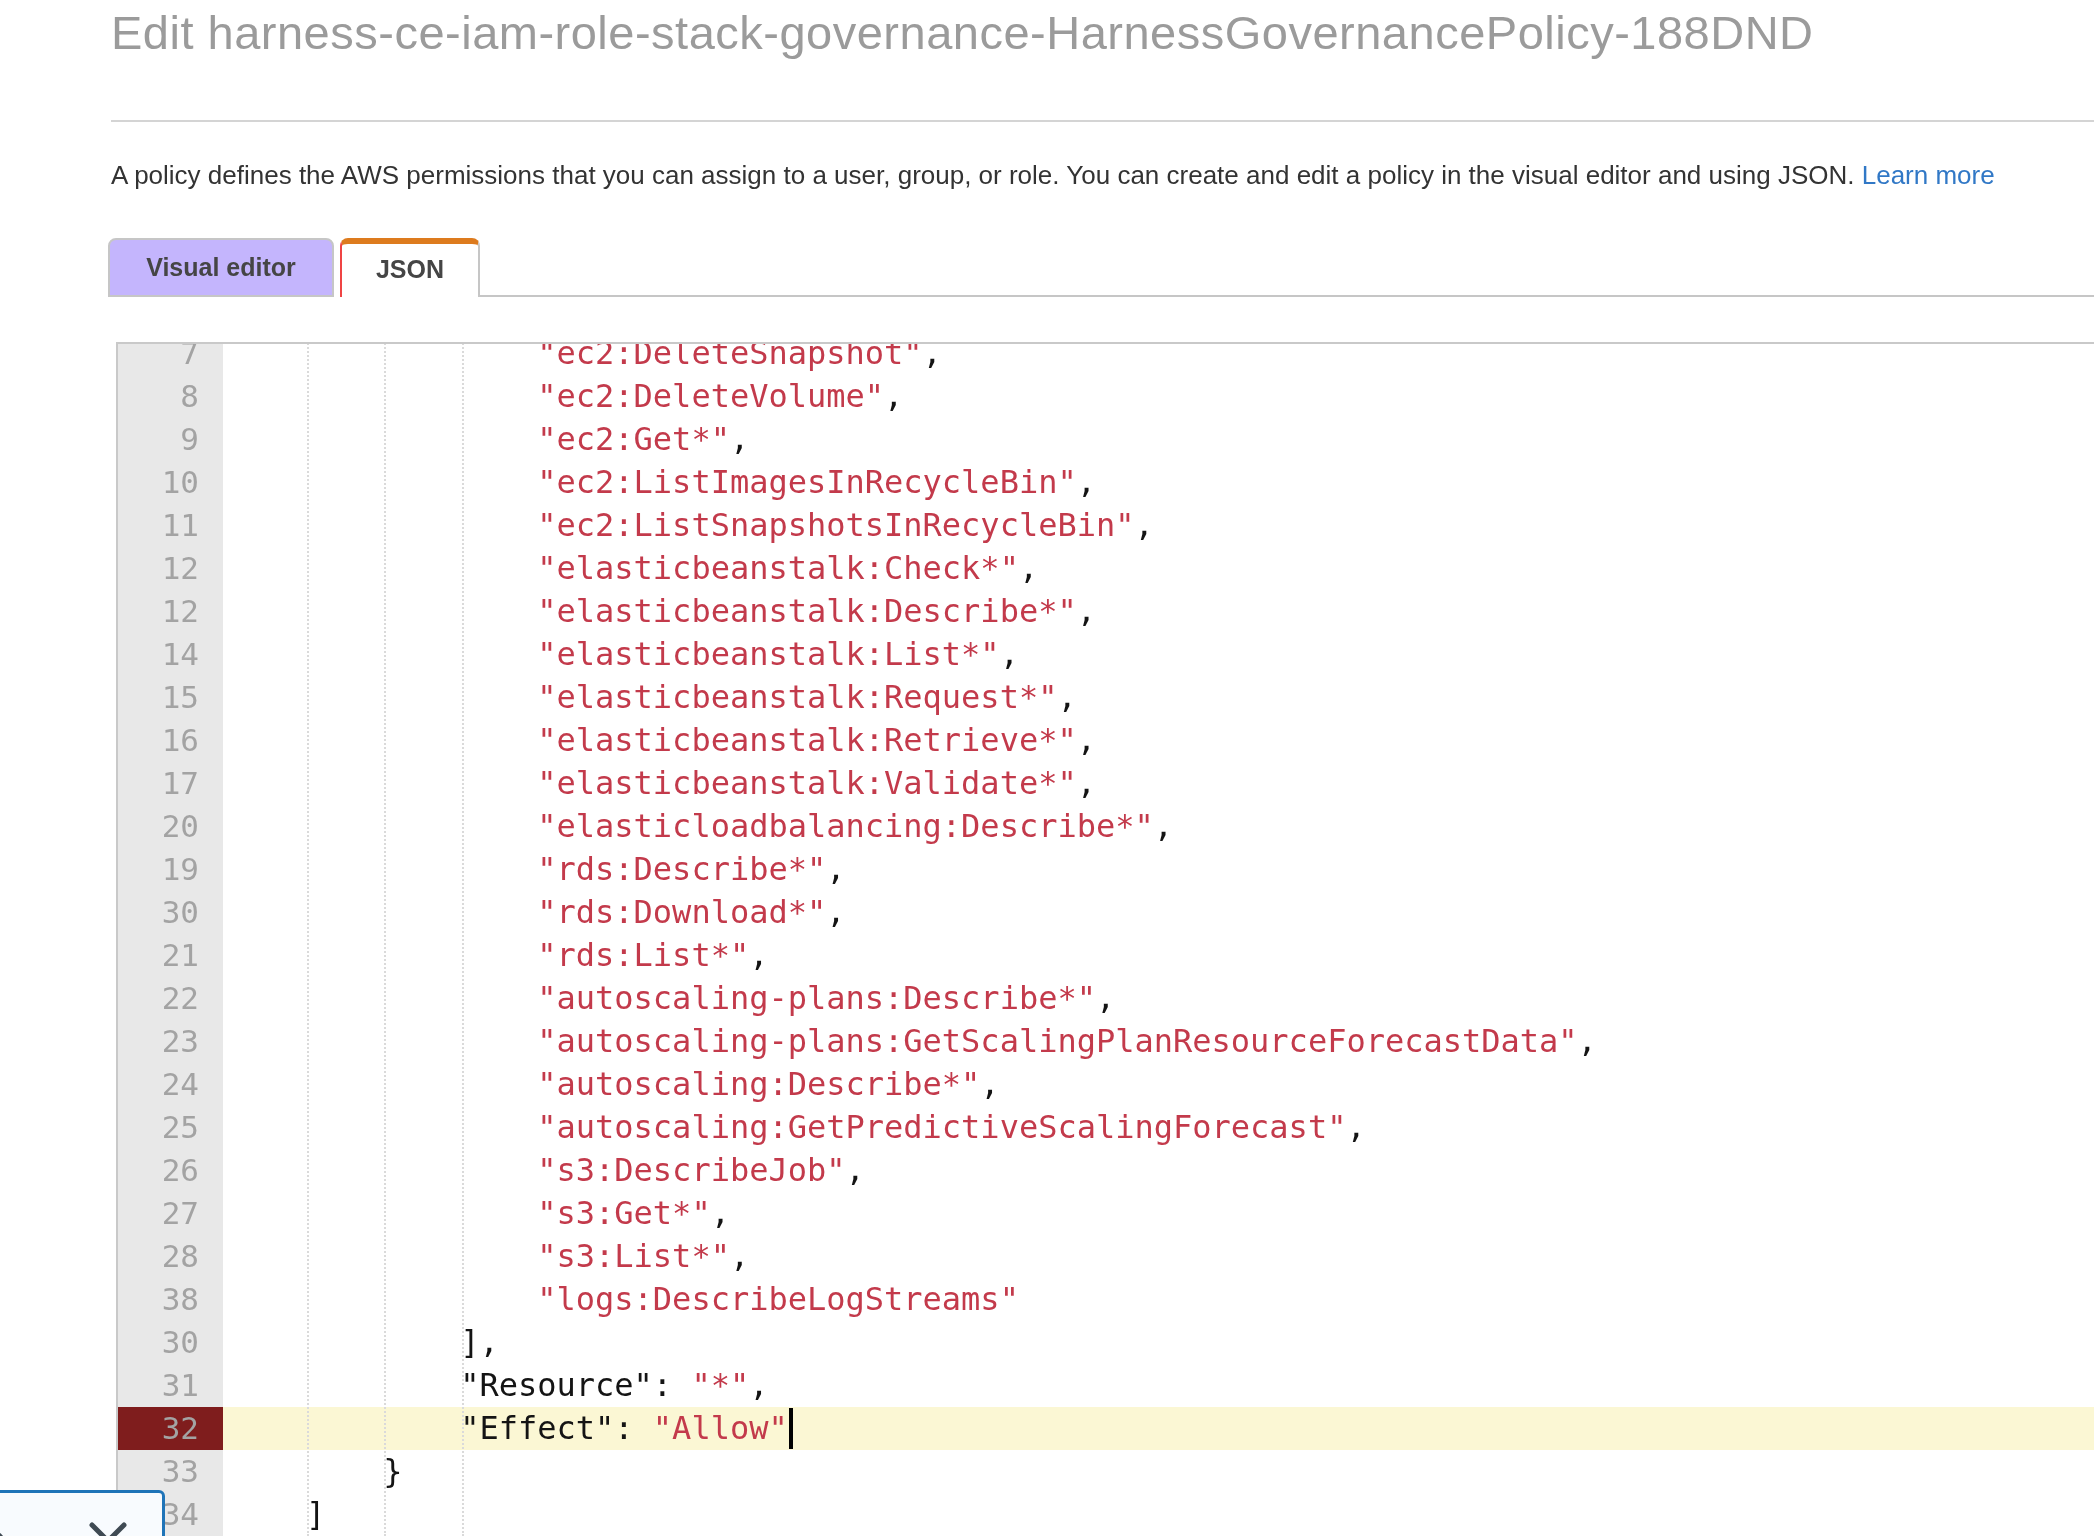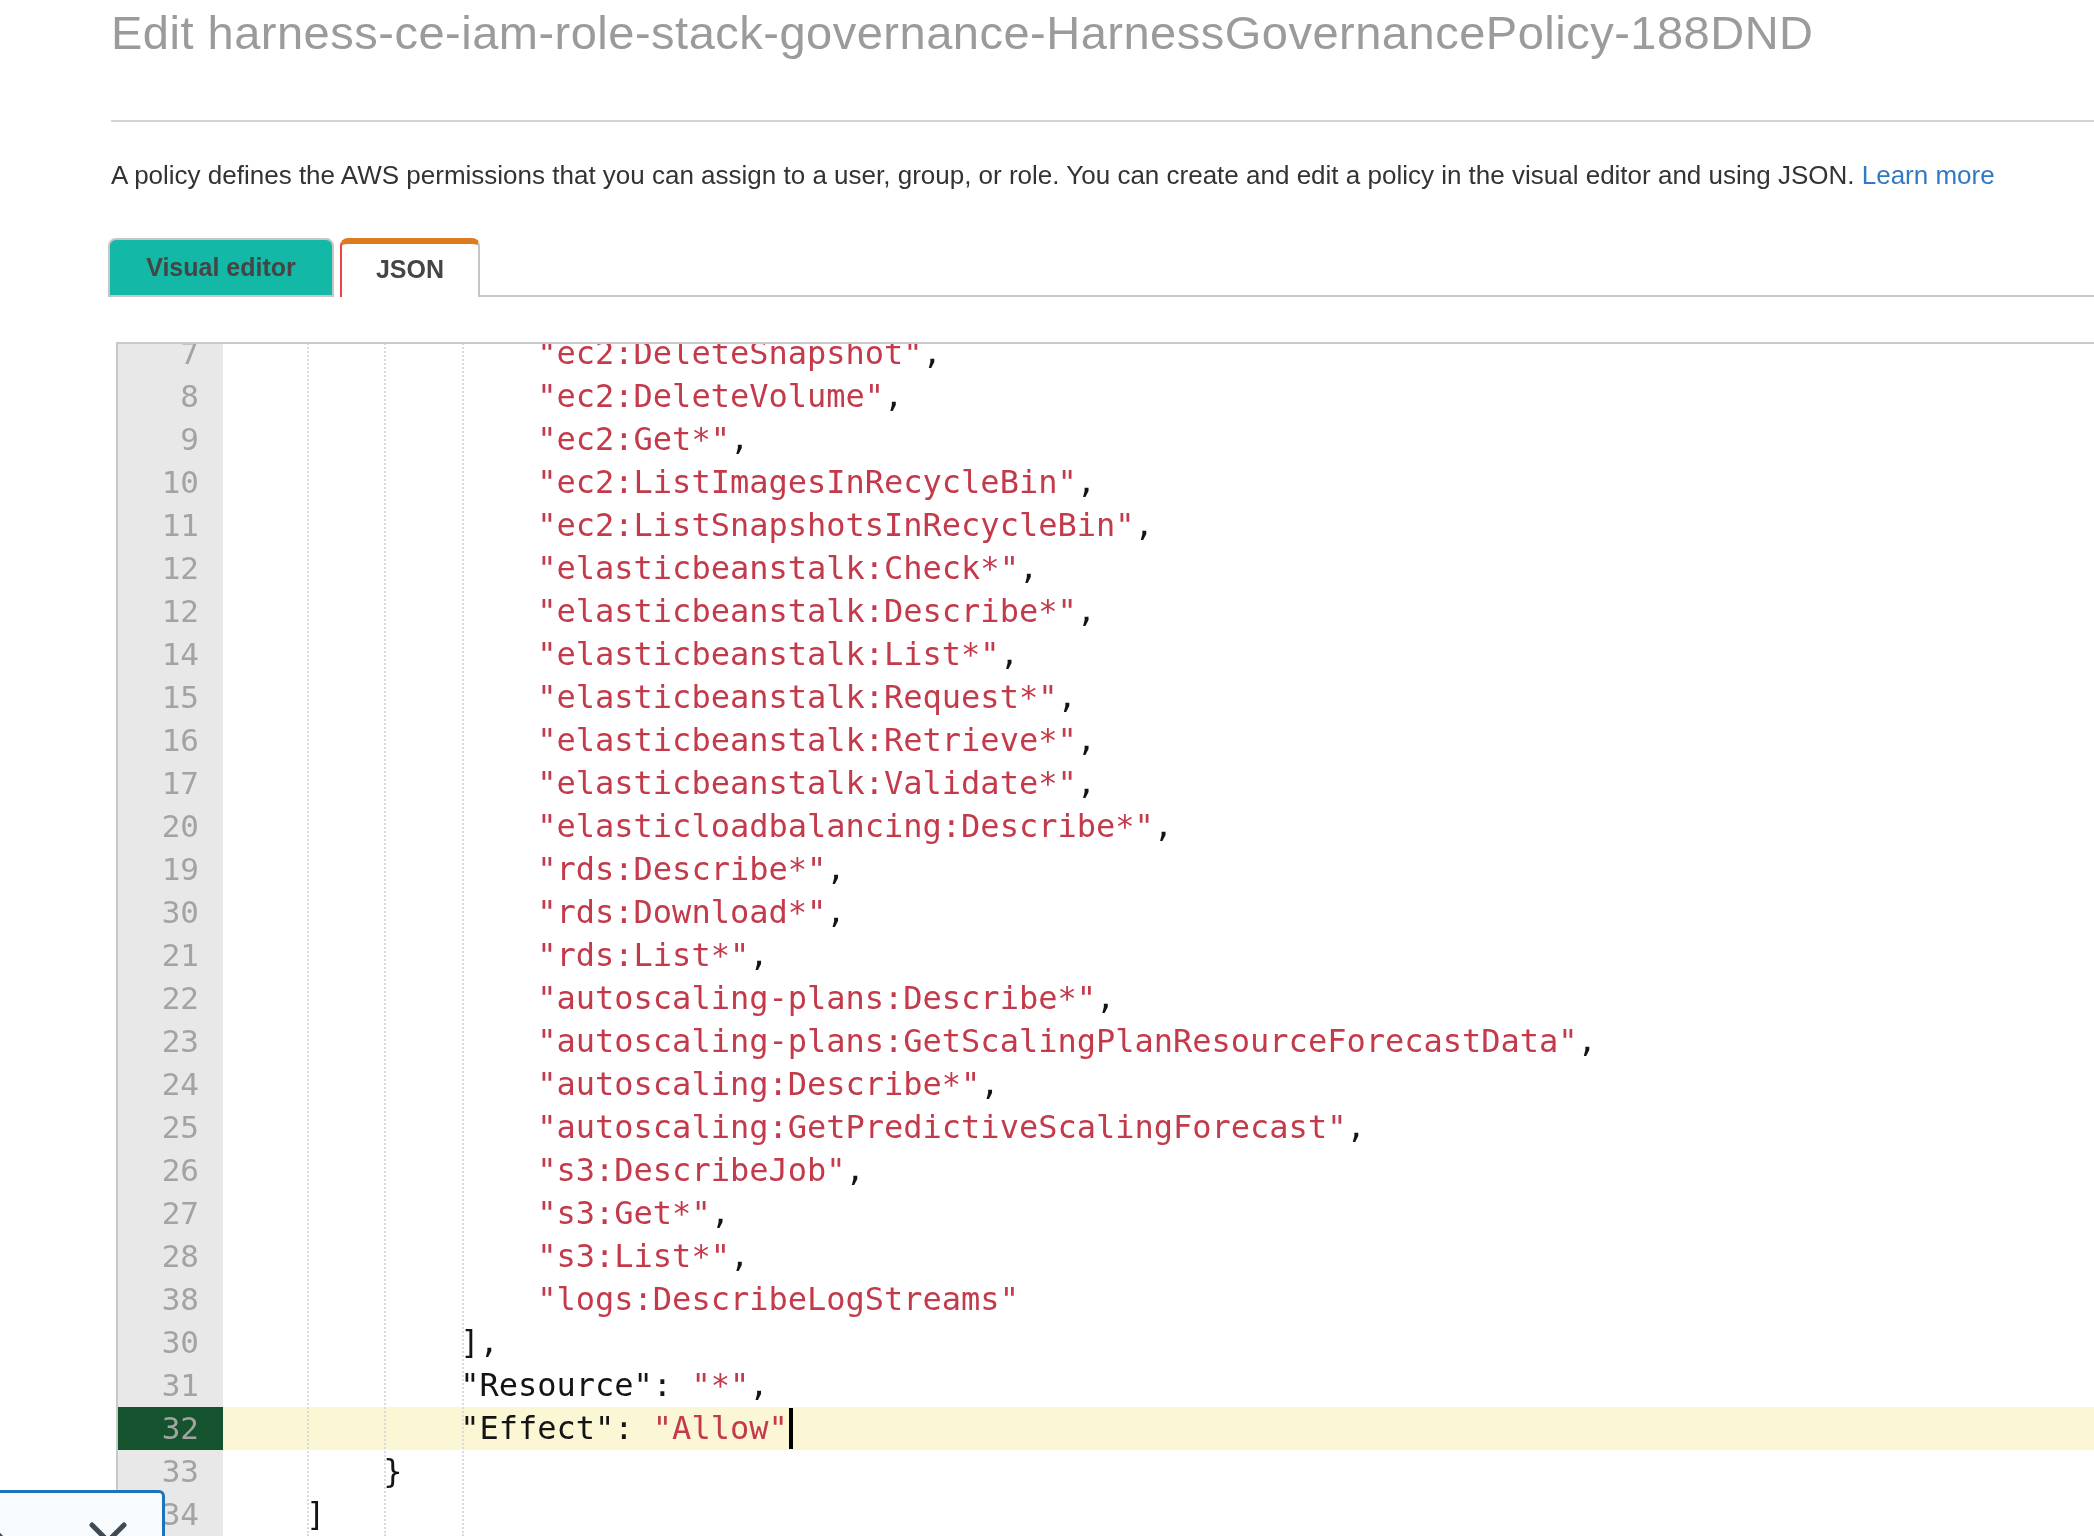--- a/index.html
+++ b/index.html
@@ -15,39 +15,39 @@
   .policy-desc{
     position:absolute;left:111px;top:160px;right:0;font-size:26px;color:#333333;
     white-space:nowrap;overflow:hidden;
   }
   .policy-desc .learn-link{color:#3178c6;cursor:pointer;}
   .tab{
     position:absolute;top:238px;height:59px;box-sizing:border-box;
     border-radius:8px 8px 0 0;font-weight:bold;font-size:25px;color:#454545;
     text-align:center;cursor:pointer;
   }
-  .tab-visual{left:108px;width:226px;background:#14b8a6;border:2px solid #c6c6c6;line-height:54px;}
+  .tab-visual{left:108px;width:226px;background:#c4b5fd;border:2px solid #c6c6c6;line-height:54px;}
   .tab-json{
     left:340px;width:140px;background:#ffffff;
     border-left:2px solid #ef4444;border-right:2px solid #c6c6c6;
     border-top:6px solid #dd7b1e;line-height:50px;
   }
   .tabline{position:absolute;top:295px;left:478px;right:0;border-top:2px solid #c6c6c6;}
 
   .editor{
     position:absolute;left:116px;top:342px;right:0;bottom:0;
     border-top:2px solid #c9c9c9;border-left:2px solid #c9c9c9;
     overflow:hidden;background:#ffffff;
   }
   .gutter{
     position:absolute;left:0;top:-12px;width:105px;bottom:-50px;background:#e8e8e8;
     font-family:"DejaVu Sans Mono",monospace;font-size:31px;color:#a3a3a3;
   }
   .gutter .gnum{height:43px;line-height:43px;text-align:right;padding-right:24px;}
-  .gutter .gnum.active{background:#14532d;}
+  .gutter .gnum.active{background:#7f1d1d;}
   .activeline{position:absolute;left:105px;right:0;top:1063px;height:43px;background:#fbf7d4;}
   .guide{position:absolute;top:-12px;bottom:0;border-left:2px dotted #dadada;}
   .g1{left:189px;} .g2{left:266px;} .g3{left:344px;}
   .code{
     position:absolute;left:105px;top:-12px;right:0;
     font-family:"DejaVu Sans Mono",monospace;font-size:32px;color:#141414;
   }
   .code .row{height:43px;line-height:43px;white-space:pre;padding-left:6px;position:relative;}
   .code .str{color:#c33a4b;}
   .cursor{position:absolute;width:4px;height:41px;top:1px;background:#000;margin-left:1px;}

